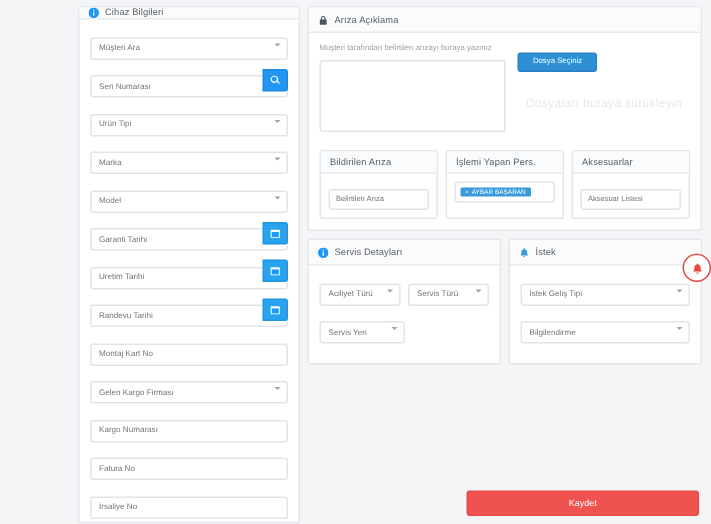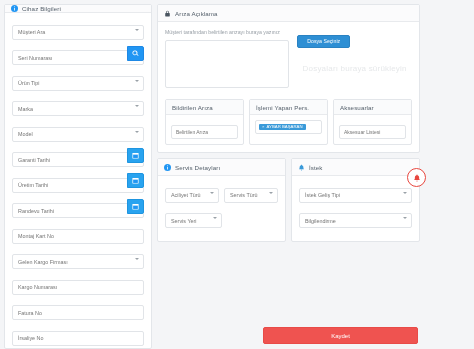--- a/index.html
+++ b/index.html
@@ -2,21 +2,21 @@
 <html><head>
 <meta charset="utf-8">
 <style>
   * { box-sizing: border-box; margin: 0; padding: 0; }
   html, body {
     width: 474px; height: 349px;
     background: #f4f5f7;
     font-family: "Liberation Sans", sans-serif;
     overflow: hidden;
   }
-  .app { width: 424px; height: 349px; position: relative; display: flex; padding: 4px 4px 0 4px; gap: 5px; }
+  .app { width: 424px; height: 349px; position: relative; display: flex; padding: 4px 4px 0 4px; gap: 5px; margin-left: 48px; }
 
   
   .card { background: #ffffff; border: 1px solid #e3e6ea; border-radius: 2px; }
   .card-head {
     height: 17px; display: flex; align-items: center; gap: 4px;
     padding: 0 6px; background: #fbfbfc; border-bottom: 1px solid #e8eaed;
   }
   .card-title { font-size: 6.2px; color: #55606b; letter-spacing: .1px; }
   .card-body { padding: 6px; }
 

